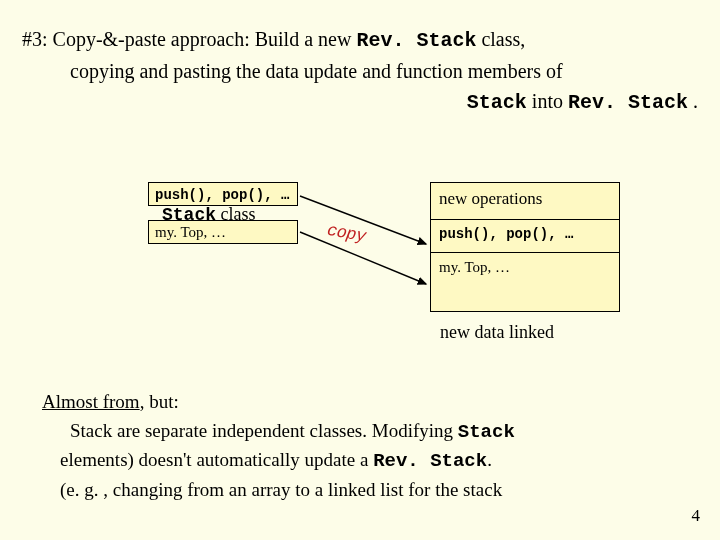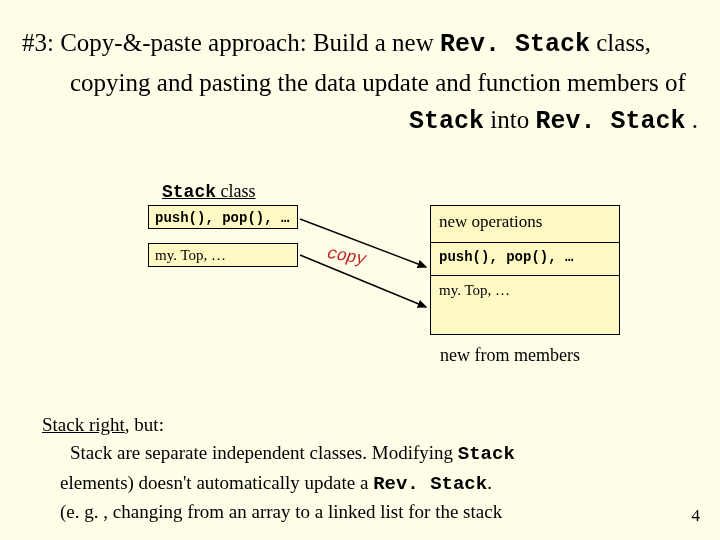--- a/index.html
+++ b/index.html
@@ -15,35 +15,36 @@
     overflow: hidden;
   }
   .slide {
     padding: 24px 22px 0 22px;
     box-sizing: border-box;
     height: 100%;
     position: relative;
   }
   .intro {
     line-height: 1.5;
-    font-size: 25px;
+    font-size: 20px;
   }
   .intro .line1 { display: block; }
   .intro .line2 { display: block; padding-left: 48px; }
   .intro .line3 { display: block; padding-left: 48px; text-align: right; }
   .mono { font-family: "Courier New", Courier, monospace; font-weight: bold; }
   .diagram {
     position: relative;
     margin-top: 40px;
     height: 200px;
   }
   .col-title {
     font-size: 18px;
     text-decoration: underline;
     position: absolute;
+    margin-top: 46px;
   }
   .left-title { left: 140px; top: 0; }
   .right-title { left: 412px; top: 0; }
   .box {
     position: absolute;
     border: 1px solid #000;
     background: #fef9c3;
     font-size: 16px;
     padding: 2px 6px;
     box-sizing: border-box;
@@ -128,38 +129,38 @@
     </div>
 
     <div class="box box-right">
       <div class="row">new operations</div>
       <hr class="hr">
       <div class="row mono" style="font-size:14px;">push(), pop(), …</div>
       <hr class="hr">
       <div class="row" style="font-size:15px;">my. Top, …</div>
     </div>
 
-    <div class="new-data">new from members</div>
+    <div class="new-data">new data linked</div>
 
     <div class="copy-label">copy</div>
 
     <svg class="arrows" width="720" height="200">
       <defs>
         <marker id="ah" markerWidth="8" markerHeight="8" refX="6" refY="3" orient="auto">
           <path d="M0,0 L7,3 L0,6 Z" fill="#000"></path>
         </marker>
       </defs>
       <line x1="278" y1="38" x2="404" y2="86" stroke="#000" stroke-width="1.4" marker-end="url(#ah)"></line>
       <line x1="278" y1="74" x2="404" y2="126" stroke="#000" stroke-width="1.4" marker-end="url(#ah)"></line>
     </svg>
 
   </div>
 
   <div class="conclusion">
-    <span class="lead">Stack right</span><span>, but:</span>
+    <span class="lead">Almost from</span><span>, but:</span>
     <span class="body">
       <span> Stack are separate independent classes.  Modifying </span><span class="mono">Stack</span>
     </span>
     <span class="body2">
       <span>elements) doesn't automatically update a </span><span class="mono">Rev. Stack</span><span>.</span>
     </span>
     <span class="body2">(e. g. , changing from an array to a linked list for the stack</span>
   </div>
 
   <div class="pagenum">4</div>

